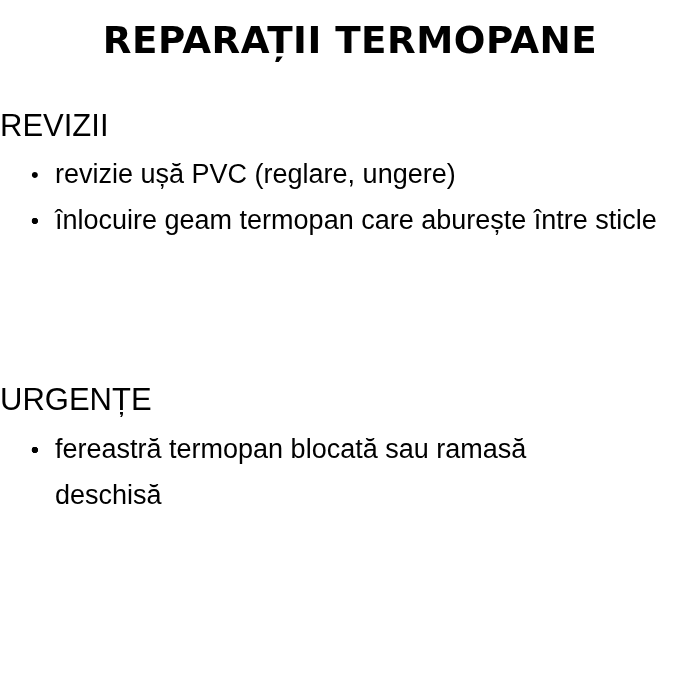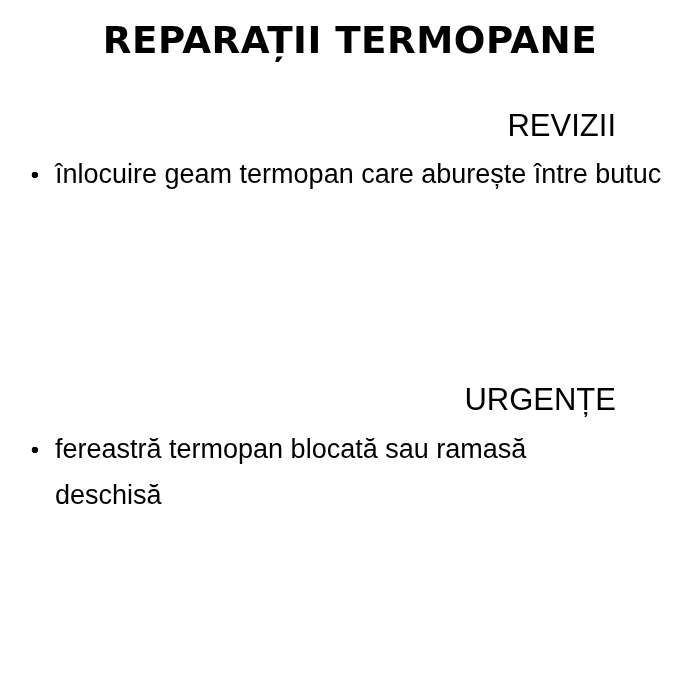--- a/index.html
+++ b/index.html
@@ -3,44 +3,44 @@
   <meta charset="utf-8">
   <style>
     html, body { margin: 0; padding: 0; background: #ffffff; }
     body { width: 700px; height: 700px; overflow: hidden; position: relative; color: #000000; }
     .title {
       position: absolute; left: 0; top: 10px; width: 700px; text-align: center;
       font-family: "DejaVu Sans", sans-serif; font-weight: bold; font-size: 38px;
       letter-spacing: 0.5px; line-height: 60px; transform: scaleX(0.98);
     }
     .section-heading {
-      position: absolute; left: 0; width: 616px; text-align: right;
+      position: absolute; left: 0; width: 616px; text-align: left;
       font-family: "Liberation Sans", sans-serif; font-size: 31px; line-height: 40px;
     }
     .list {
       position: absolute; left: 0; margin: 0; padding: 0; list-style: none;
       font-family: "Liberation Sans", sans-serif; font-size: 27px; line-height: 45.5px;
       width: 700px;
     }
     .list li { position: relative; padding-left: 55px; padding-right: 8px; }
     .list li .bullet {
       position: absolute; left: 31px; top: 0; font-size: 22px;
     }
   </style>
 </head>
 <body>
 
 <div class="title">REPARAȚII TERMOPANE</div>
 
 <div class="section-heading" style="top:106px;">REVIZII</div>
 <ul class="list" style="top:152px;">
+  <li><span class="bullet">•</span><span>revizie ușă PVC (reglare, ungere)</span></li>
   <li><span class="bullet">•</span></li>
   <li><span class="bullet">•</span></li>
-  <li><span class="bullet">•</span></li>
-  <li><span class="bullet">•</span><span>înlocuire geam termopan care aburește între butuc</span></li>
+  <li><span class="bullet">•</span><span>înlocuire geam termopan care aburește între sticle</span></li>
 </ul>
 
 <div class="section-heading" style="top:380px;">URGENȚE</div>
 <ul class="list" style="top:427px;">
   <li><span class="bullet">•</span></li>
   <li><span class="bullet">•</span></li>
   <li style="padding-right:130px;"><span class="bullet">•</span></li>
   <li style="padding-right:70px;"><span class="bullet">•</span><span>fereastră termopan blocată sau ramasă deschisă</span></li>
 </ul>
 

